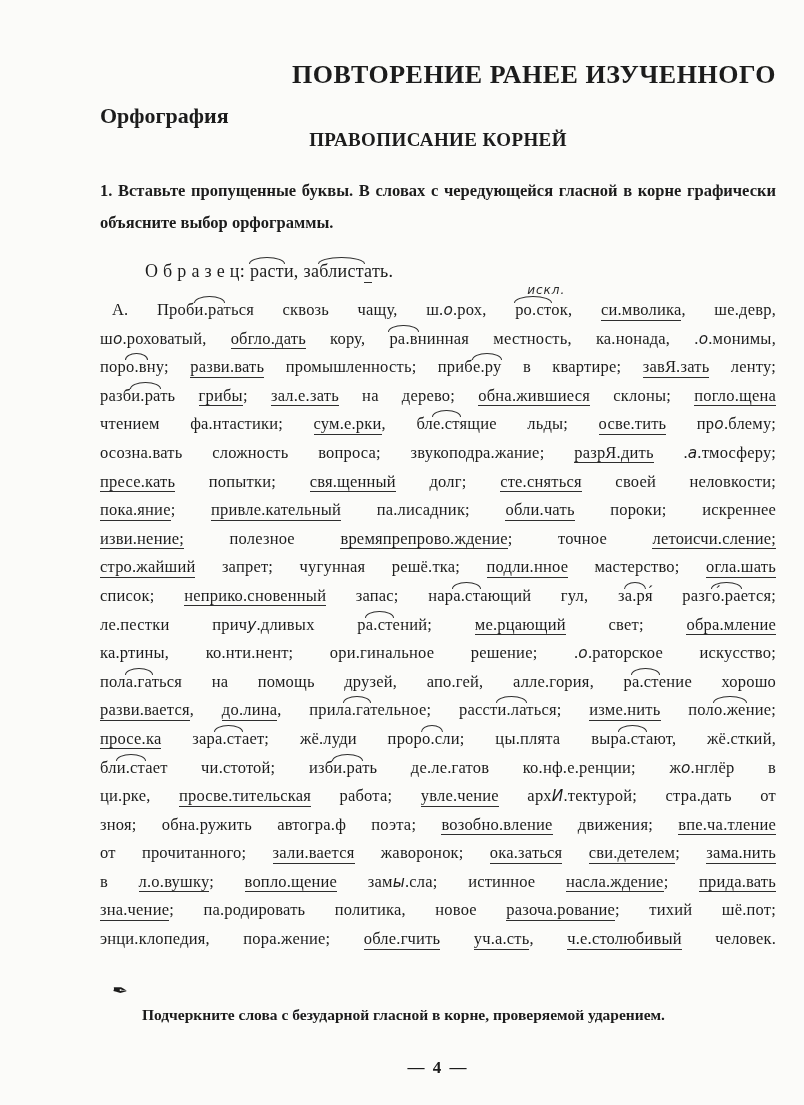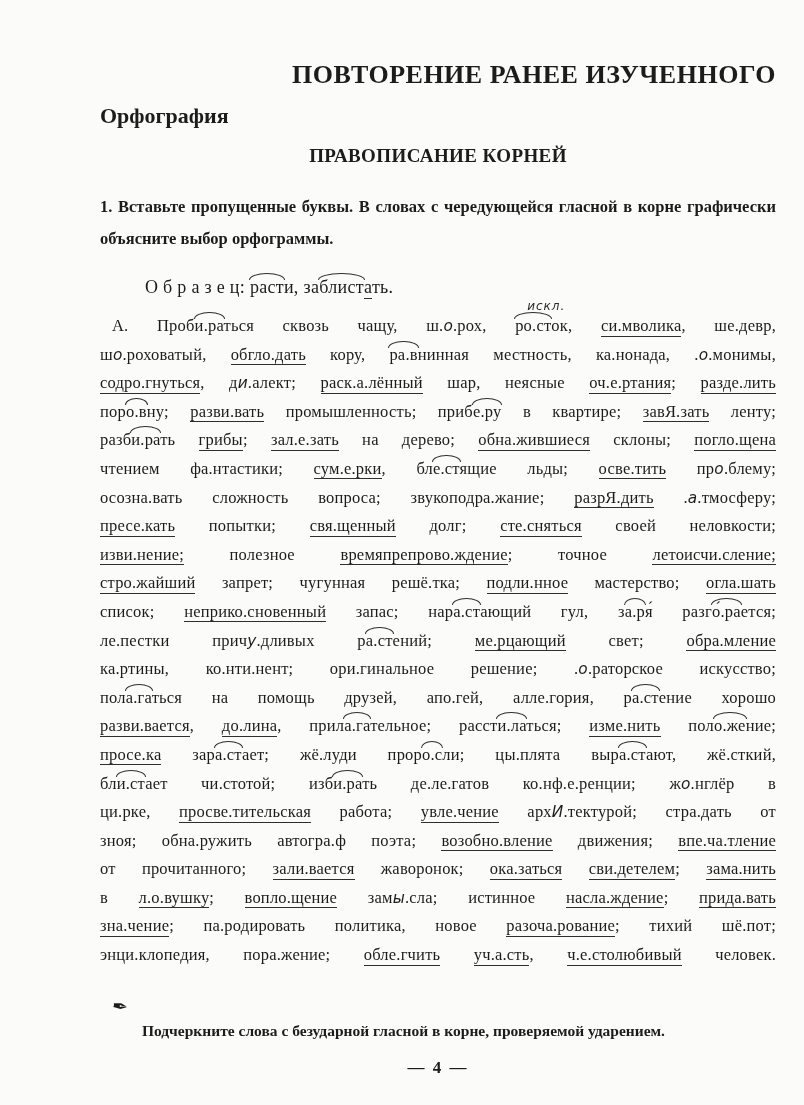--- a/index.html
+++ b/index.html
@@ -24,21 +24,20 @@
     font-weight:bold;
     letter-spacing:0.5px;
   }
   .subtitle{
     margin-top:13px;
     text-align:left;
     font-size:22px;
     font-weight:bold;
   }
   .section{
-    margin-top:16px;
     text-align:center;
     font-size:19px;
     font-weight:bold;
     letter-spacing:0.4px;
   }
   
   .instr{
     margin-top:24px;
     font-size:16.5px;
     font-weight:bold;
@@ -135,26 +134,26 @@
   <div class="instr">
     <div class="just">1. Вставьте пропущенные буквы. В словах с чередующейся гласной в корне графически</div>
     <div>объясните выбор орфограммы.</div>
   </div>
 
   <div class="sample"><span>О б р а з е ц: </span><span class="arc">раст</span><span>и, за</span><span class="arc">блист</span><span class="ul">а</span><span>ть.</span></div>
 
   <div class="bodytext">
       <div class="bl"><span>А.  Проб</span><span class="arc">и.ра</span><span>ться сквозь чащу, ш.</span><span class="hw">о</span><span>.рох, </span><span class="arc rel">ро.ст<i class="note">искл.</i></span><span>ок, </span><span class="ul">си.мволика</span><span>, ше.девр,</span></div>
       <div class="bl"><span>ш</span><span class="hw">о</span><span>.роховатый, </span><span class="ul">обгло.дать</span><span> кору, </span><span class="arc">ра.в</span><span>нинная местность, ка.нонада, .</span><span class="hw">о</span><span>.монимы,</span></div>
-      <div class="bl"><span class="ul">содро.гнуться</span><span>, д</span><span class="hw">и</span><span>.алект; </span><span class="ul">раск.а.лённый</span><span> шар, неясные </span><span class="ul">оч.е.ртания</span><span>; </span><span class="ul">разде.лить</span></div>
       <div class="bl"><span>пор</span><span class="arc">о.в</span><span>ну; </span><span class="ul">разви.вать</span><span> промышленность; приб</span><span class="arc">е.ру</span><span> в квартире; </span><span class="ul">завЯ.зать</span><span> ленту;</span></div>
       <div class="bl"><span>разб</span><span class="arc">и.ра</span><span>ть </span><span class="ul">грибы</span><span>; </span><span class="ul">зал.е.зать</span><span> на дерево; </span><span class="ul">обна.жившиеся</span><span> склоны; </span><span class="ul">погло.щена</span></div>
       <div class="bl"><span>чтением фа.нтастики; </span><span class="ul">сум.е.рки</span><span>, бл</span><span class="arc">е.ст</span><span>ящие льды; </span><span class="ul">осве.тить</span><span> пр</span><span class="hw">о</span><span>.блему;</span></div>
       <div class="bl"><span>осозна.вать сложность вопроса; звукоподра.жание; </span><span class="ul">разрЯ.дить</span><span> .</span><span class="hw">а</span><span>.тмосферу;</span></div>
       <div class="bl"><span class="ul">пресе.кать</span><span> попытки; </span><span class="ul">свя.щенный</span><span> долг; </span><span class="ul">сте.сняться</span><span> своей неловкости;</span></div>
+      <div class="bl"><span class="ul">пока.яние</span><span>; </span><span class="ul">привле.кательный</span><span> па.лисадник; </span><span class="ul">обли.чать</span><span> пороки; искреннее</span></div>
       <div class="bl"><span class="ul">изви.нение;</span><span> полезное </span><span class="ul">времяпрепрово.ждение</span><span>; точное </span><span class="ul">летоисчи.сление;</span></div>
       <div class="bl"><span class="ul">стро.жайший</span><span> запрет; чугунная решё.тка; </span><span class="ul">подли.нное</span><span> мастерство; </span><span class="ul">огла.шать</span></div>
       <div class="bl"><span>список; </span><span class="ul">неприко.сновенный</span><span> запас; нар</span><span class="arc">а.ст</span><span>ающий гул, з</span><span class="arc">а.р</span><span>я́ разг</span><span class="arc">о́.ра</span><span>ется;</span></div>
       <div class="bl"><span>ле.пестки прич</span><span class="hw">у</span><span>.дливых р</span><span class="arc">а.ст</span><span>ений; </span><span class="ul">ме.рцающий</span><span> свет; </span><span class="ul">обра.мление</span></div>
       <div class="bl"><span>ка.ртины, ко.нти.нент; ори.гинальное решение; .</span><span class="hw">о</span><span>.раторское искусство;</span></div>
       <div class="bl"><span>пол</span><span class="arc">а.га</span><span>ться на помощь друзей, апо.гей, алле.гория, р</span><span class="arc">а.ст</span><span>ение хорошо</span></div>
       <div class="bl"><span class="ul">разви.вается</span><span>, </span><span class="ul">до.лина</span><span>, прил</span><span class="arc">а.га</span><span>тельное; расст</span><span class="arc">и.ла</span><span>ться; </span><span class="ul">изме.нить</span><span> пол</span><span class="arc">о.же</span><span>ние;</span></div>
       <div class="bl"><span class="ul">просе.ка</span><span> зар</span><span class="arc">а.ст</span><span>ает; жё.луди прор</span><span class="arc">о.с</span><span>ли; цы.плята выр</span><span class="arc">а.ст</span><span>ают, жё.сткий,</span></div>
       <div class="bl"><span>бл</span><span class="arc">и.ст</span><span>ает чи.стотой; изб</span><span class="arc">и.ра</span><span>ть де.ле.гатов ко.нф.е.ренции; ж</span><span class="hw">о</span><span>.нглёр в</span></div>
       <div class="bl"><span>ци.рке, </span><span class="ul">просве.тительская</span><span> работа; </span><span class="ul">увле.чение</span><span> арх</span><span class="hw">И</span><span>.тектурой; стра.дать от</span></div>

